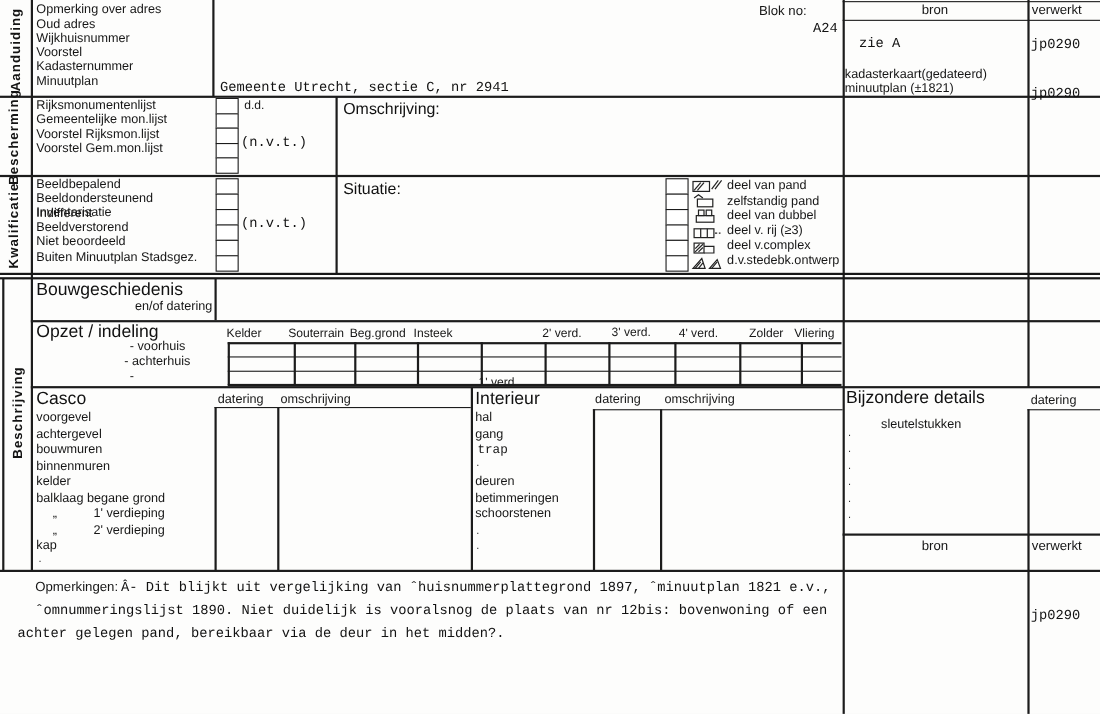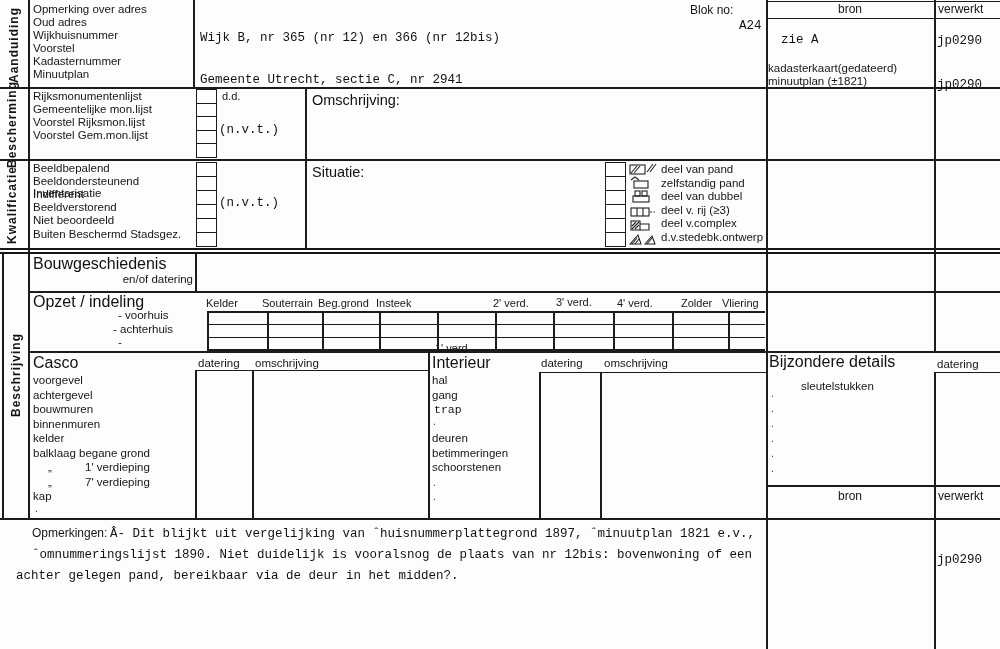--- a/index.html
+++ b/index.html
@@ -51,21 +51,20 @@
 
   <div class="vlabel" style="left:7px;top:6px;height:78px;">Aanduiding</div>
 
   <div class="lbl" style="left:33px;top:3px;">Opmerking over adres</div>
   <div class="lbl" style="left:33px;top:16px;">Oud adres</div>
   <div class="lbl" style="left:33px;top:29px;">Wijkhuisnummer</div>
   <div class="lbl" style="left:33px;top:42px;">Voorstel</div>
   <div class="lbl" style="left:33px;top:55px;">Kadasternummer</div>
   <div class="lbl" style="left:33px;top:68px;">Minuutplan</div>
 
-  <div class="mono" style="left:200px;top:31px;">Wijk B, nr 365 (nr 12) en 366 (nr 12bis)</div>
   <div class="mono" style="left:200px;top:73px;">Gemeente Utrecht, sectie C, nr 2941</div>
 
   <div class="lbl" style="left:690px;top:4px;font-size:12px;">Blok no:</div>
   <div class="mono" style="left:739px;top:19px;">A24</div>
 
   <div class="lbl ctr" style="left:766px;top:3px;width:168px;font-size:12px;">bron</div>
   <div class="lbl" style="left:938px;top:3px;font-size:12px;">verwerkt</div>
 
   <div class="mono" style="left:781px;top:33px;">zie A</div>
   <div class="mono" style="left:937px;top:34px;">jp0290</div>
@@ -91,21 +90,21 @@
   <div class="mono" style="left:219px;top:123px;">(n.v.t.)</div>
   <div class="mid" style="left:312px;top:92px;">Omschrijving:</div>
 
   <div class="vlabel" style="left:5px;top:165px;height:80px;">Kwalificatie</div>
 
   <div class="lbl" style="left:33px;top:162px;">Beeldbepalend</div>
   <div class="lbl" style="left:33px;top:175px;">Beeldondersteunend</div>
   <div class="lbl" style="left:33px;top:188px;">Indifferent</div>
   <div class="lbl" style="left:33px;top:201px;">Beeldverstorend</div>
   <div class="lbl" style="left:33px;top:214px;">Niet beoordeeld</div>
-  <div class="lbl" style="left:33px;top:228px;">Buiten Beschermd Stadsgez.</div>
+  <div class="lbl" style="left:33px;top:228px;">Buiten Minuutplan Stadsgez.</div>
 
   <div class="cb" style="left:196px;top:162px;"></div>
   <div class="cb" style="left:196px;top:176px;"></div>
   <div class="cb" style="left:196px;top:190px;"></div>
   <div class="cb" style="left:196px;top:204px;"></div>
   <div class="cb" style="left:196px;top:218px;"></div>
   <div class="cb" style="left:196px;top:232px;"></div>
 
   <div class="mono" style="left:219px;top:196px;">(n.v.t.)</div>
   <div class="mid" style="left:312px;top:164px;">Situatie:</div>
@@ -208,21 +207,21 @@
 
   <div class="lbl" style="left:33px;top:374px;">voorgevel</div>
   <div class="lbl" style="left:33px;top:388.5px;">achtergevel</div>
   <div class="lbl" style="left:33px;top:403px;">bouwmuren</div>
   <div class="lbl" style="left:33px;top:417.5px;">binnenmuren</div>
   <div class="lbl" style="left:33px;top:432px;">kelder</div>
   <div class="lbl" style="left:33px;top:446.5px;">balklaag begane grond</div>
   <div class="lbl" style="left:48px;top:461px;">„</div>
   <div class="lbl" style="left:85px;top:461px;">1' verdieping</div>
   <div class="lbl" style="left:48px;top:475.5px;">„</div>
-  <div class="lbl" style="left:85px;top:475.5px;">7' verdieping</div>
+  <div class="lbl" style="left:85px;top:475.5px;">2' verdieping</div>
   <div class="lbl" style="left:33px;top:490px;">kap</div>
   <div class="dot" style="left:35px;top:503px;">.</div>
 
   <div class="title" style="left:432px;top:354px;">Interieur</div>
   <div class="lbl" style="left:541px;top:357px;">datering</div>
   <div class="lbl" style="left:604px;top:357px;">omschrijving</div>
   <div class="vl" style="left:539px;top:372px;height:147px;"></div>
   <div class="vl" style="left:600px;top:372px;height:147px;"></div>
   <div class="hl" style="left:539px;top:372px;width:227px;height:1.2px;"></div>
 

